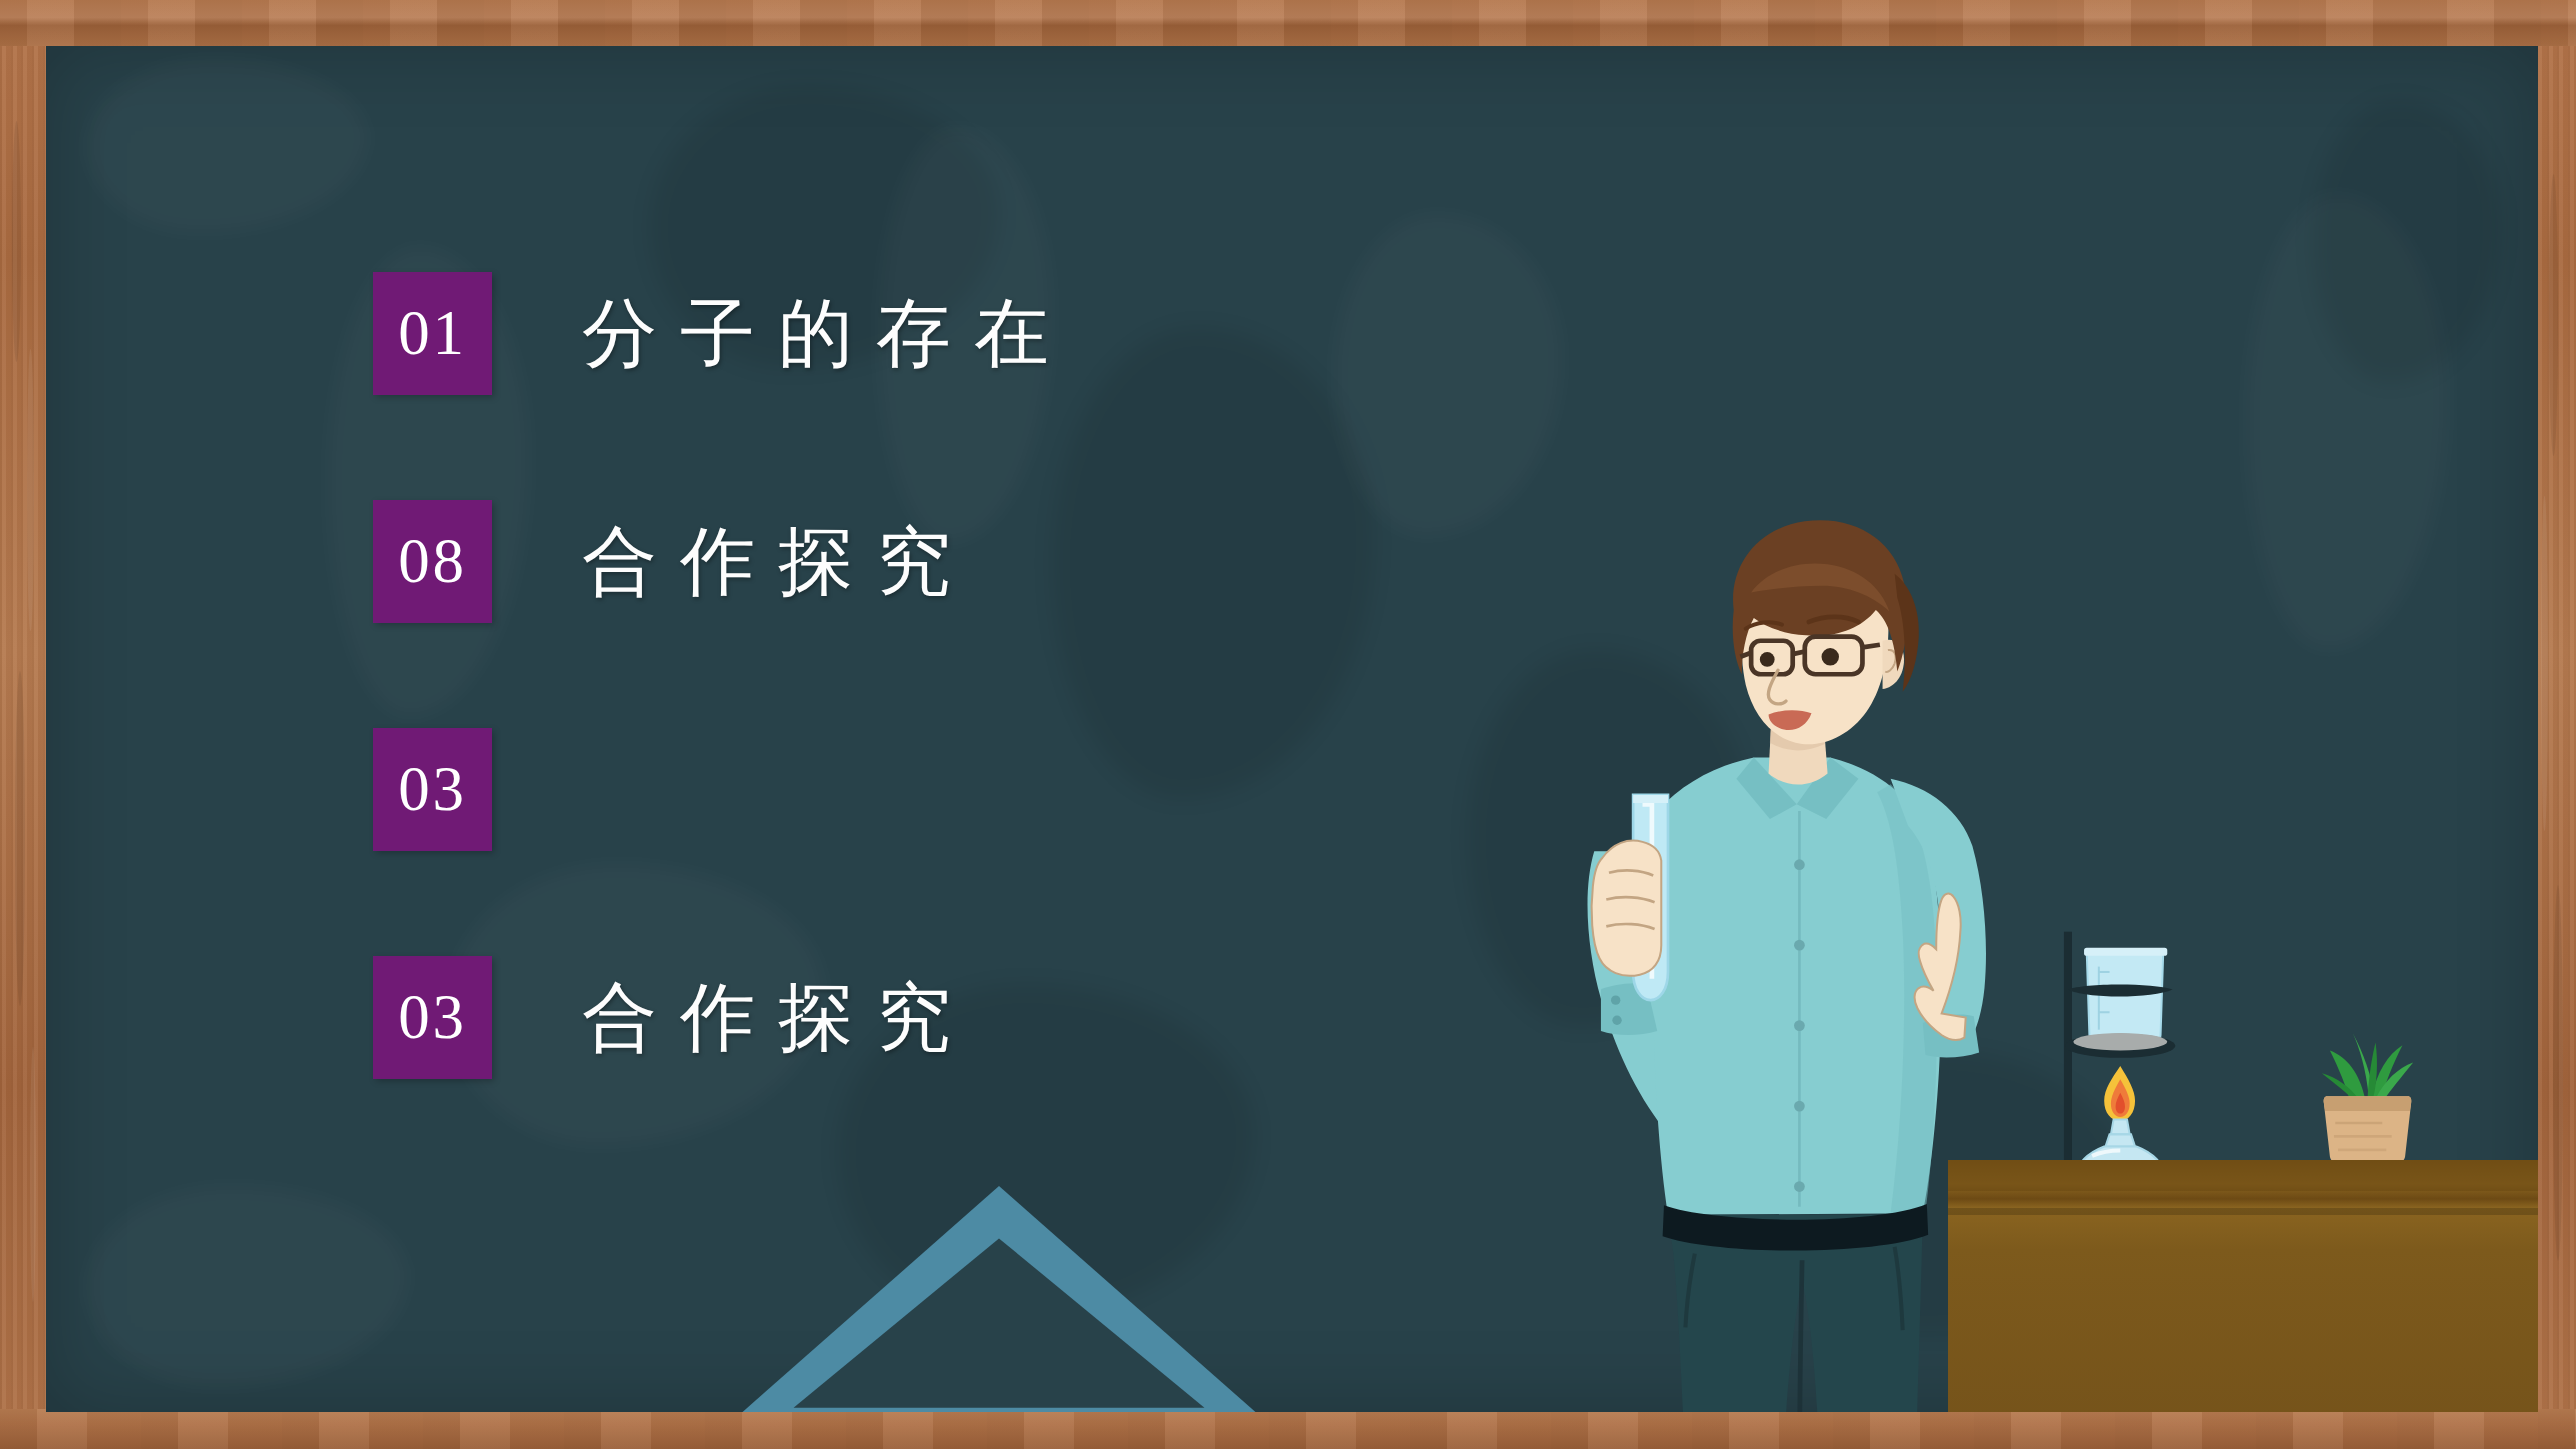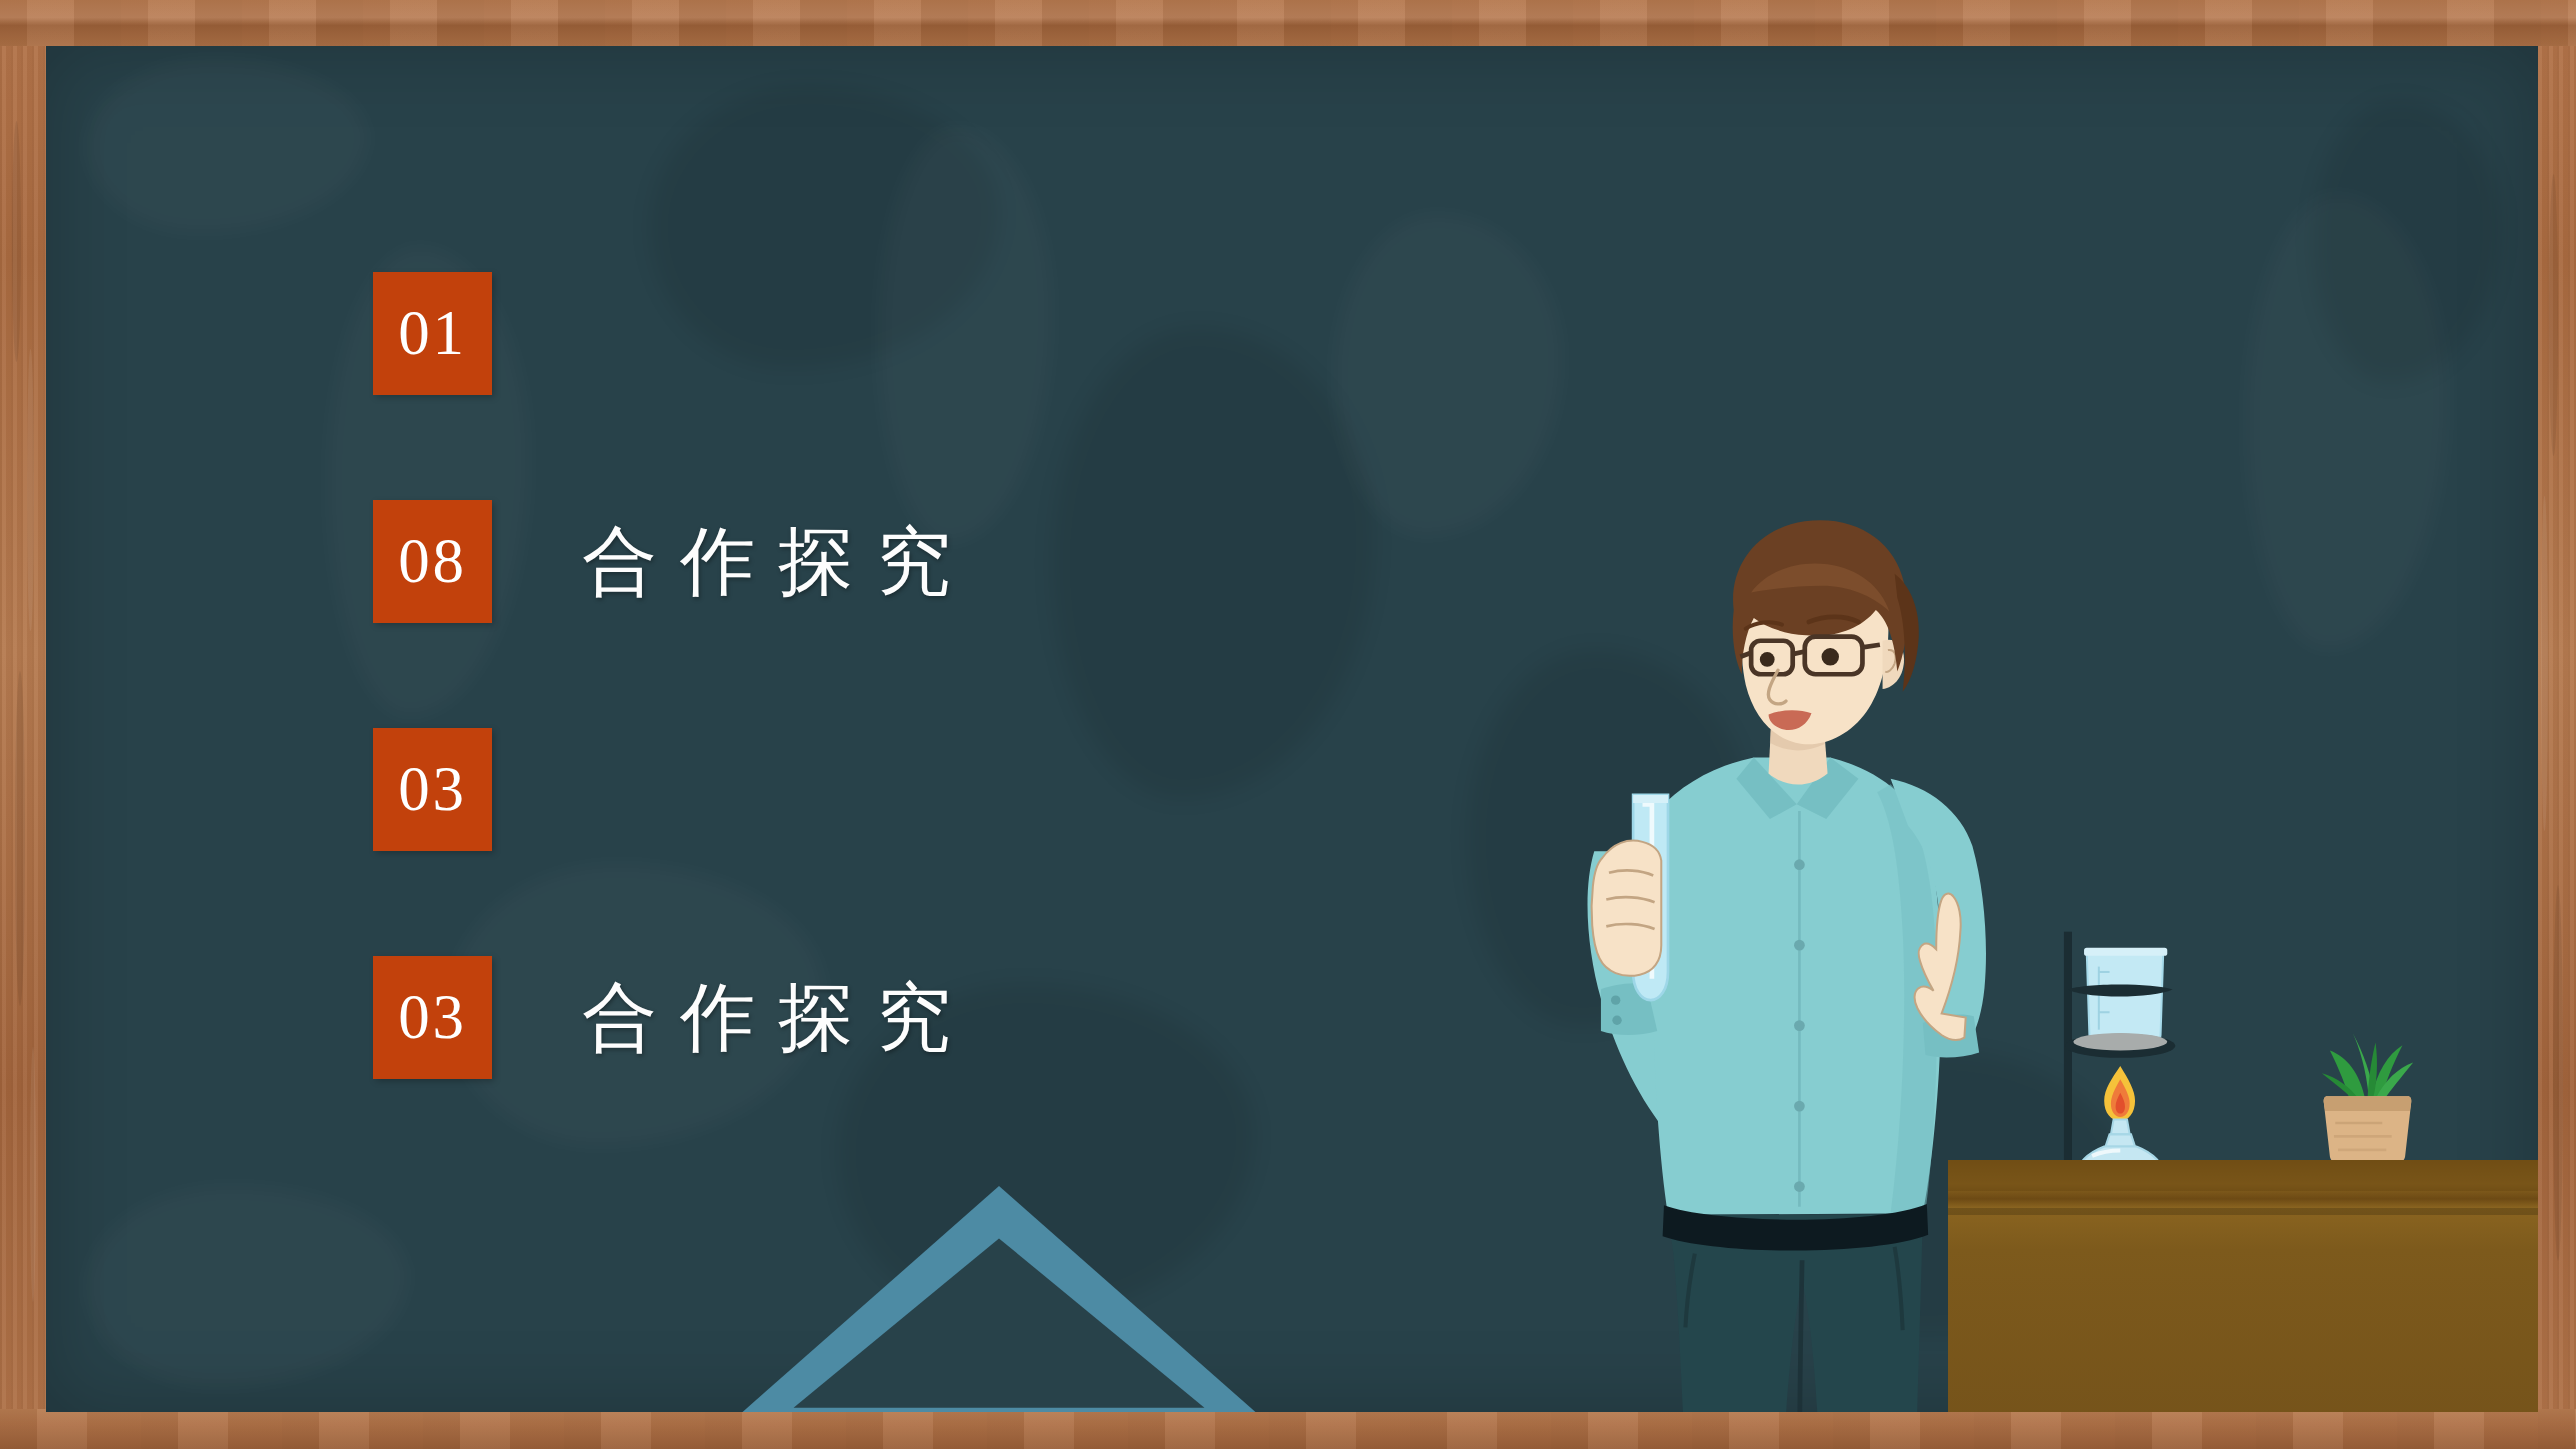--- a/index.html
+++ b/index.html
@@ -45,21 +45,21 @@
     overflow:hidden;
     box-shadow: inset 0 0 81px rgba(0,0,0,.22);
   }
   .smudge{position:absolute;background:rgba(255,255,255,.028);border-radius:45% 55% 60% 40%/50% 45% 55% 50%;filter:blur(9.4px);}
   .smudge.d{background:rgba(0,0,0,.08);}
 
   
   .agenda{position:absolute;left:327px;top:226px;width:939px;}
   .row{position:relative;height:123px;margin-bottom:105px;display:flex;align-items:center;}
   .badge{
-    width:119px;height:123px;background:#c2410c;
+    width:119px;height:123px;background:#701a75;
     display:flex;align-items:center;justify-content:center;
     color:#ffffff;font-size:63px;letter-spacing:2.7px;
     font-family:"Liberation Serif",serif;
     box-shadow:2.7px 3.4px 6.7px rgba(0,0,0,.25);
     flex:0 0 auto;
   }
   .rowtext{
     margin-left:90px;color:#fdfdfd;font-size:75px;
     letter-spacing:23px;white-space:nowrap;line-height:1;
     font-family:"Liberation Serif","DejaVu Serif",serif;
@@ -345,20 +345,21 @@
 
     <div class="desk">
       <div class="desk-lip"></div>
       <div class="desk-edge"></div>
     </div>
 
     <div class="agenda">
 
       <div class="row">
         <div class="badge">01</div>
+        <div class="rowtext">分子的存在</div>
       </div>
 
       <div class="row">
         <div class="badge">08</div>
         <div class="rowtext">合作探究</div>
       </div>
 
       <div class="row">
         <div class="badge">03</div>
       </div>

